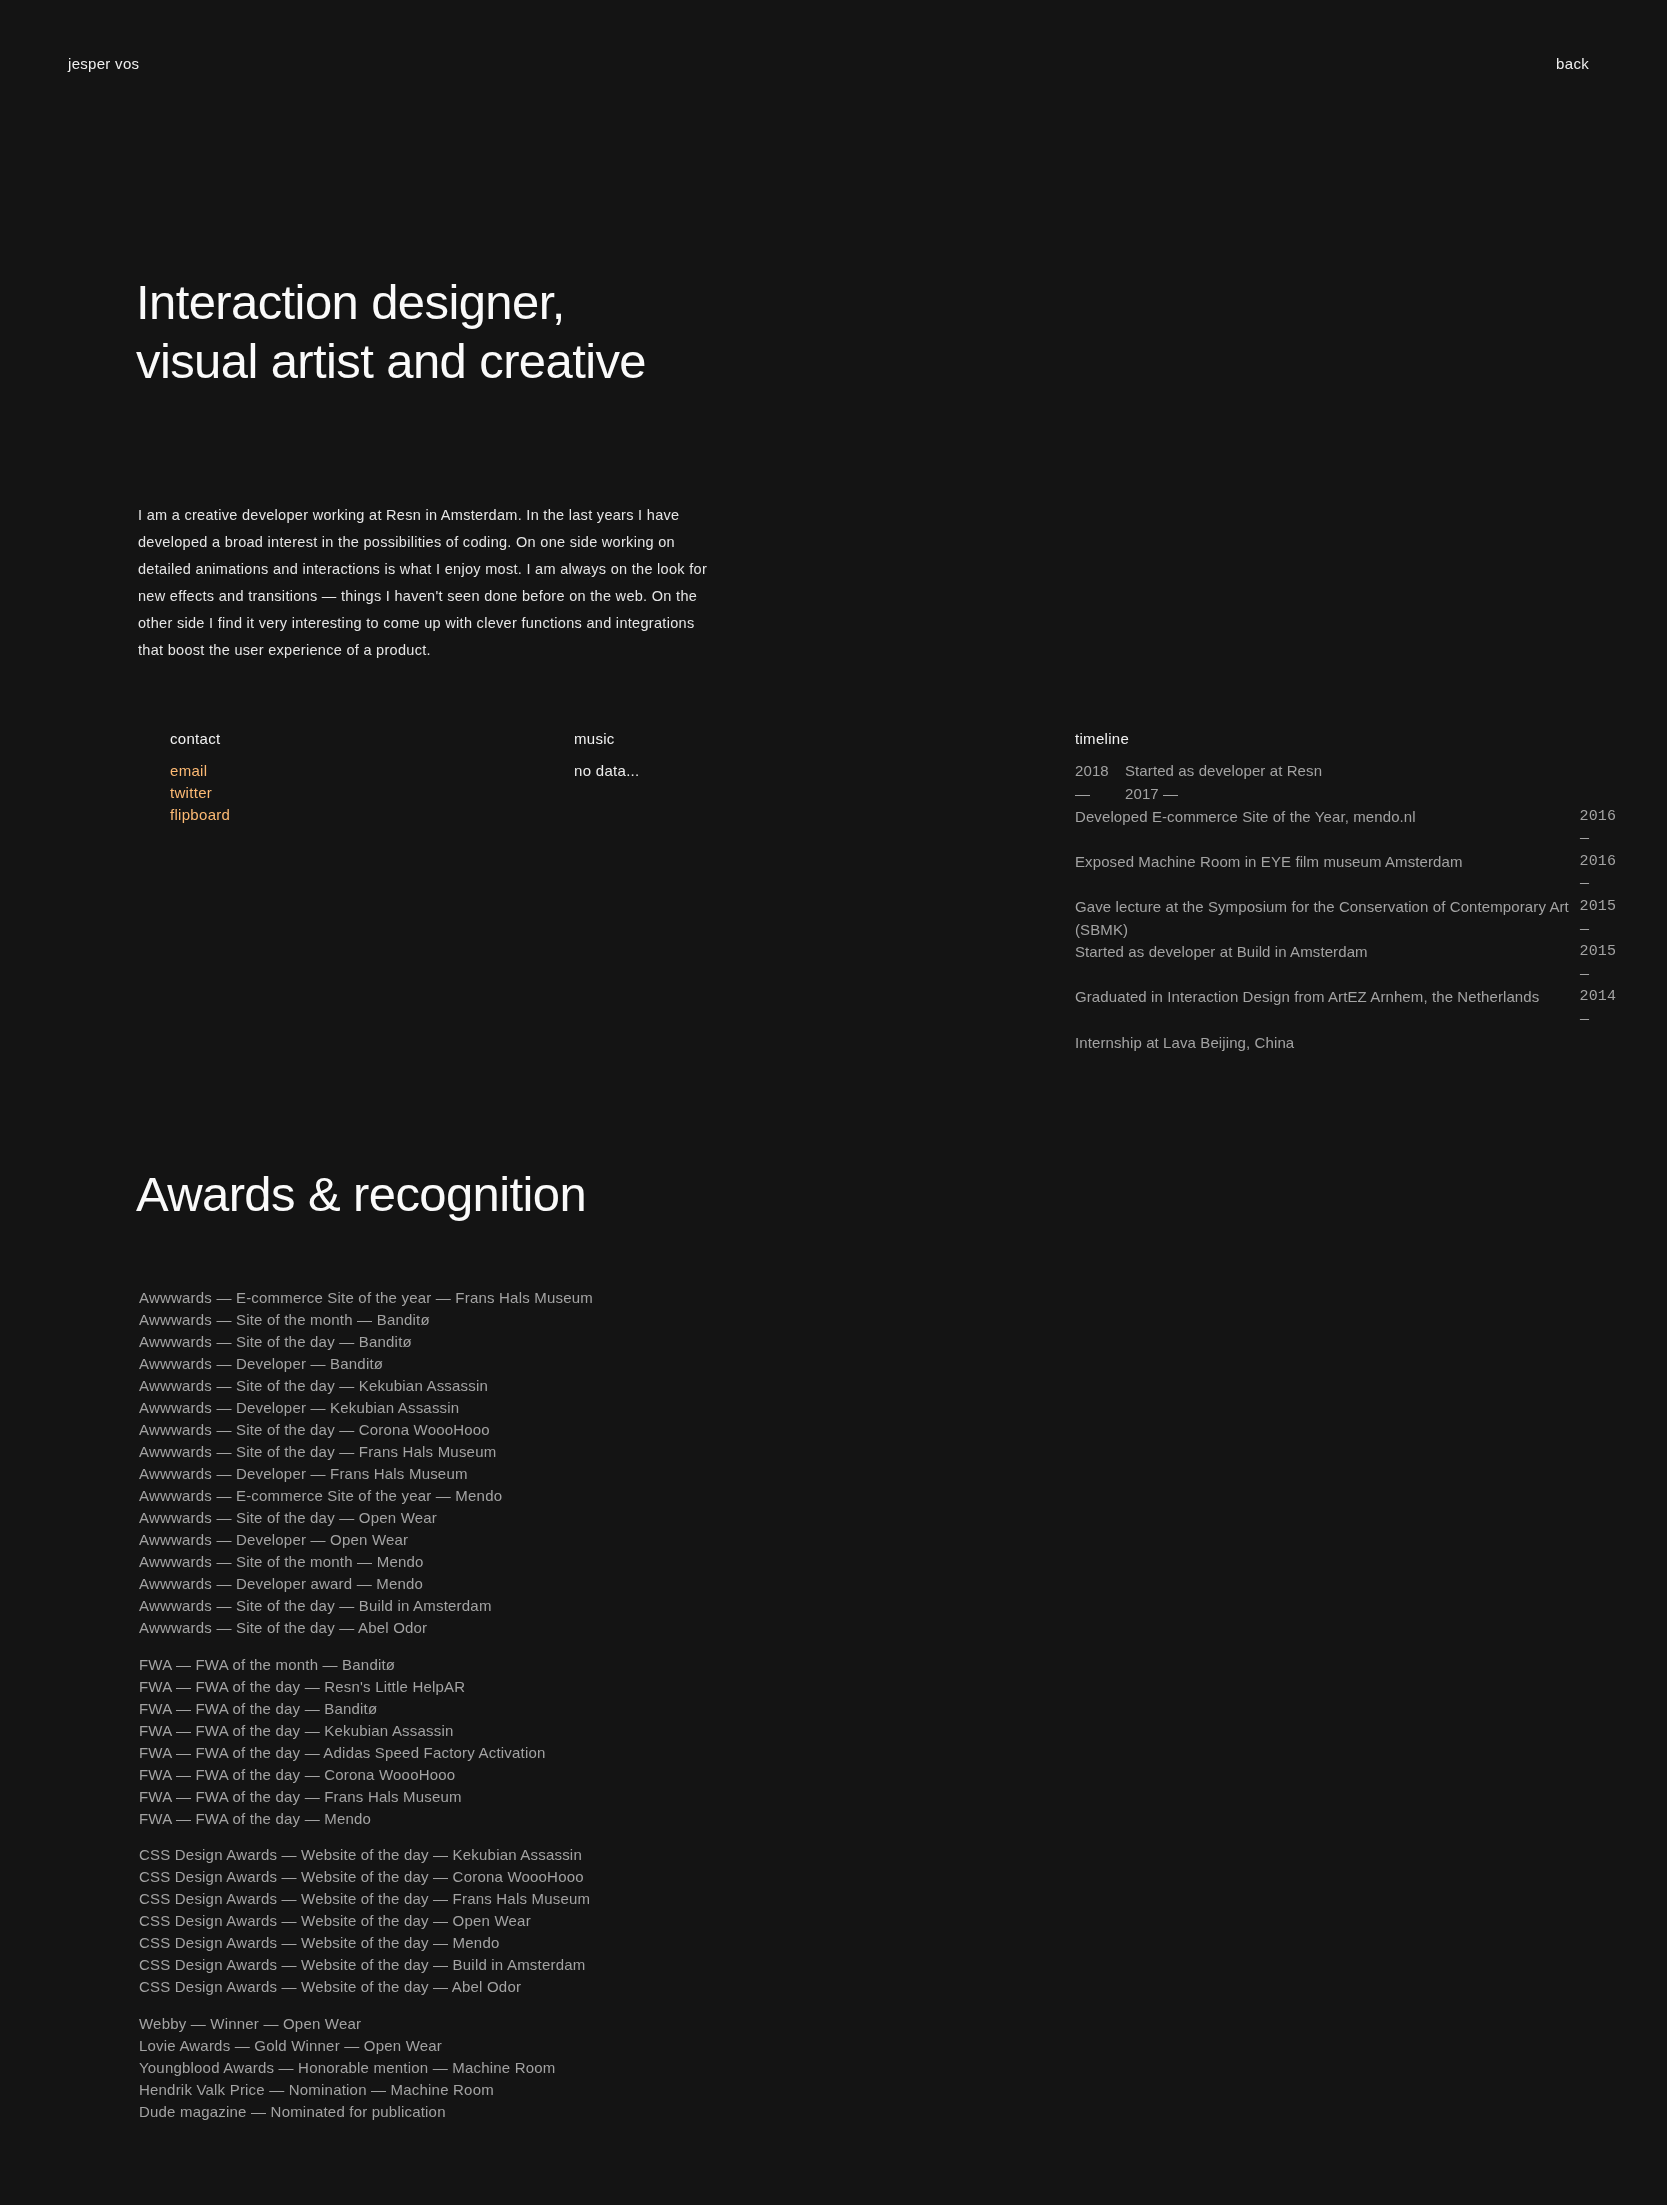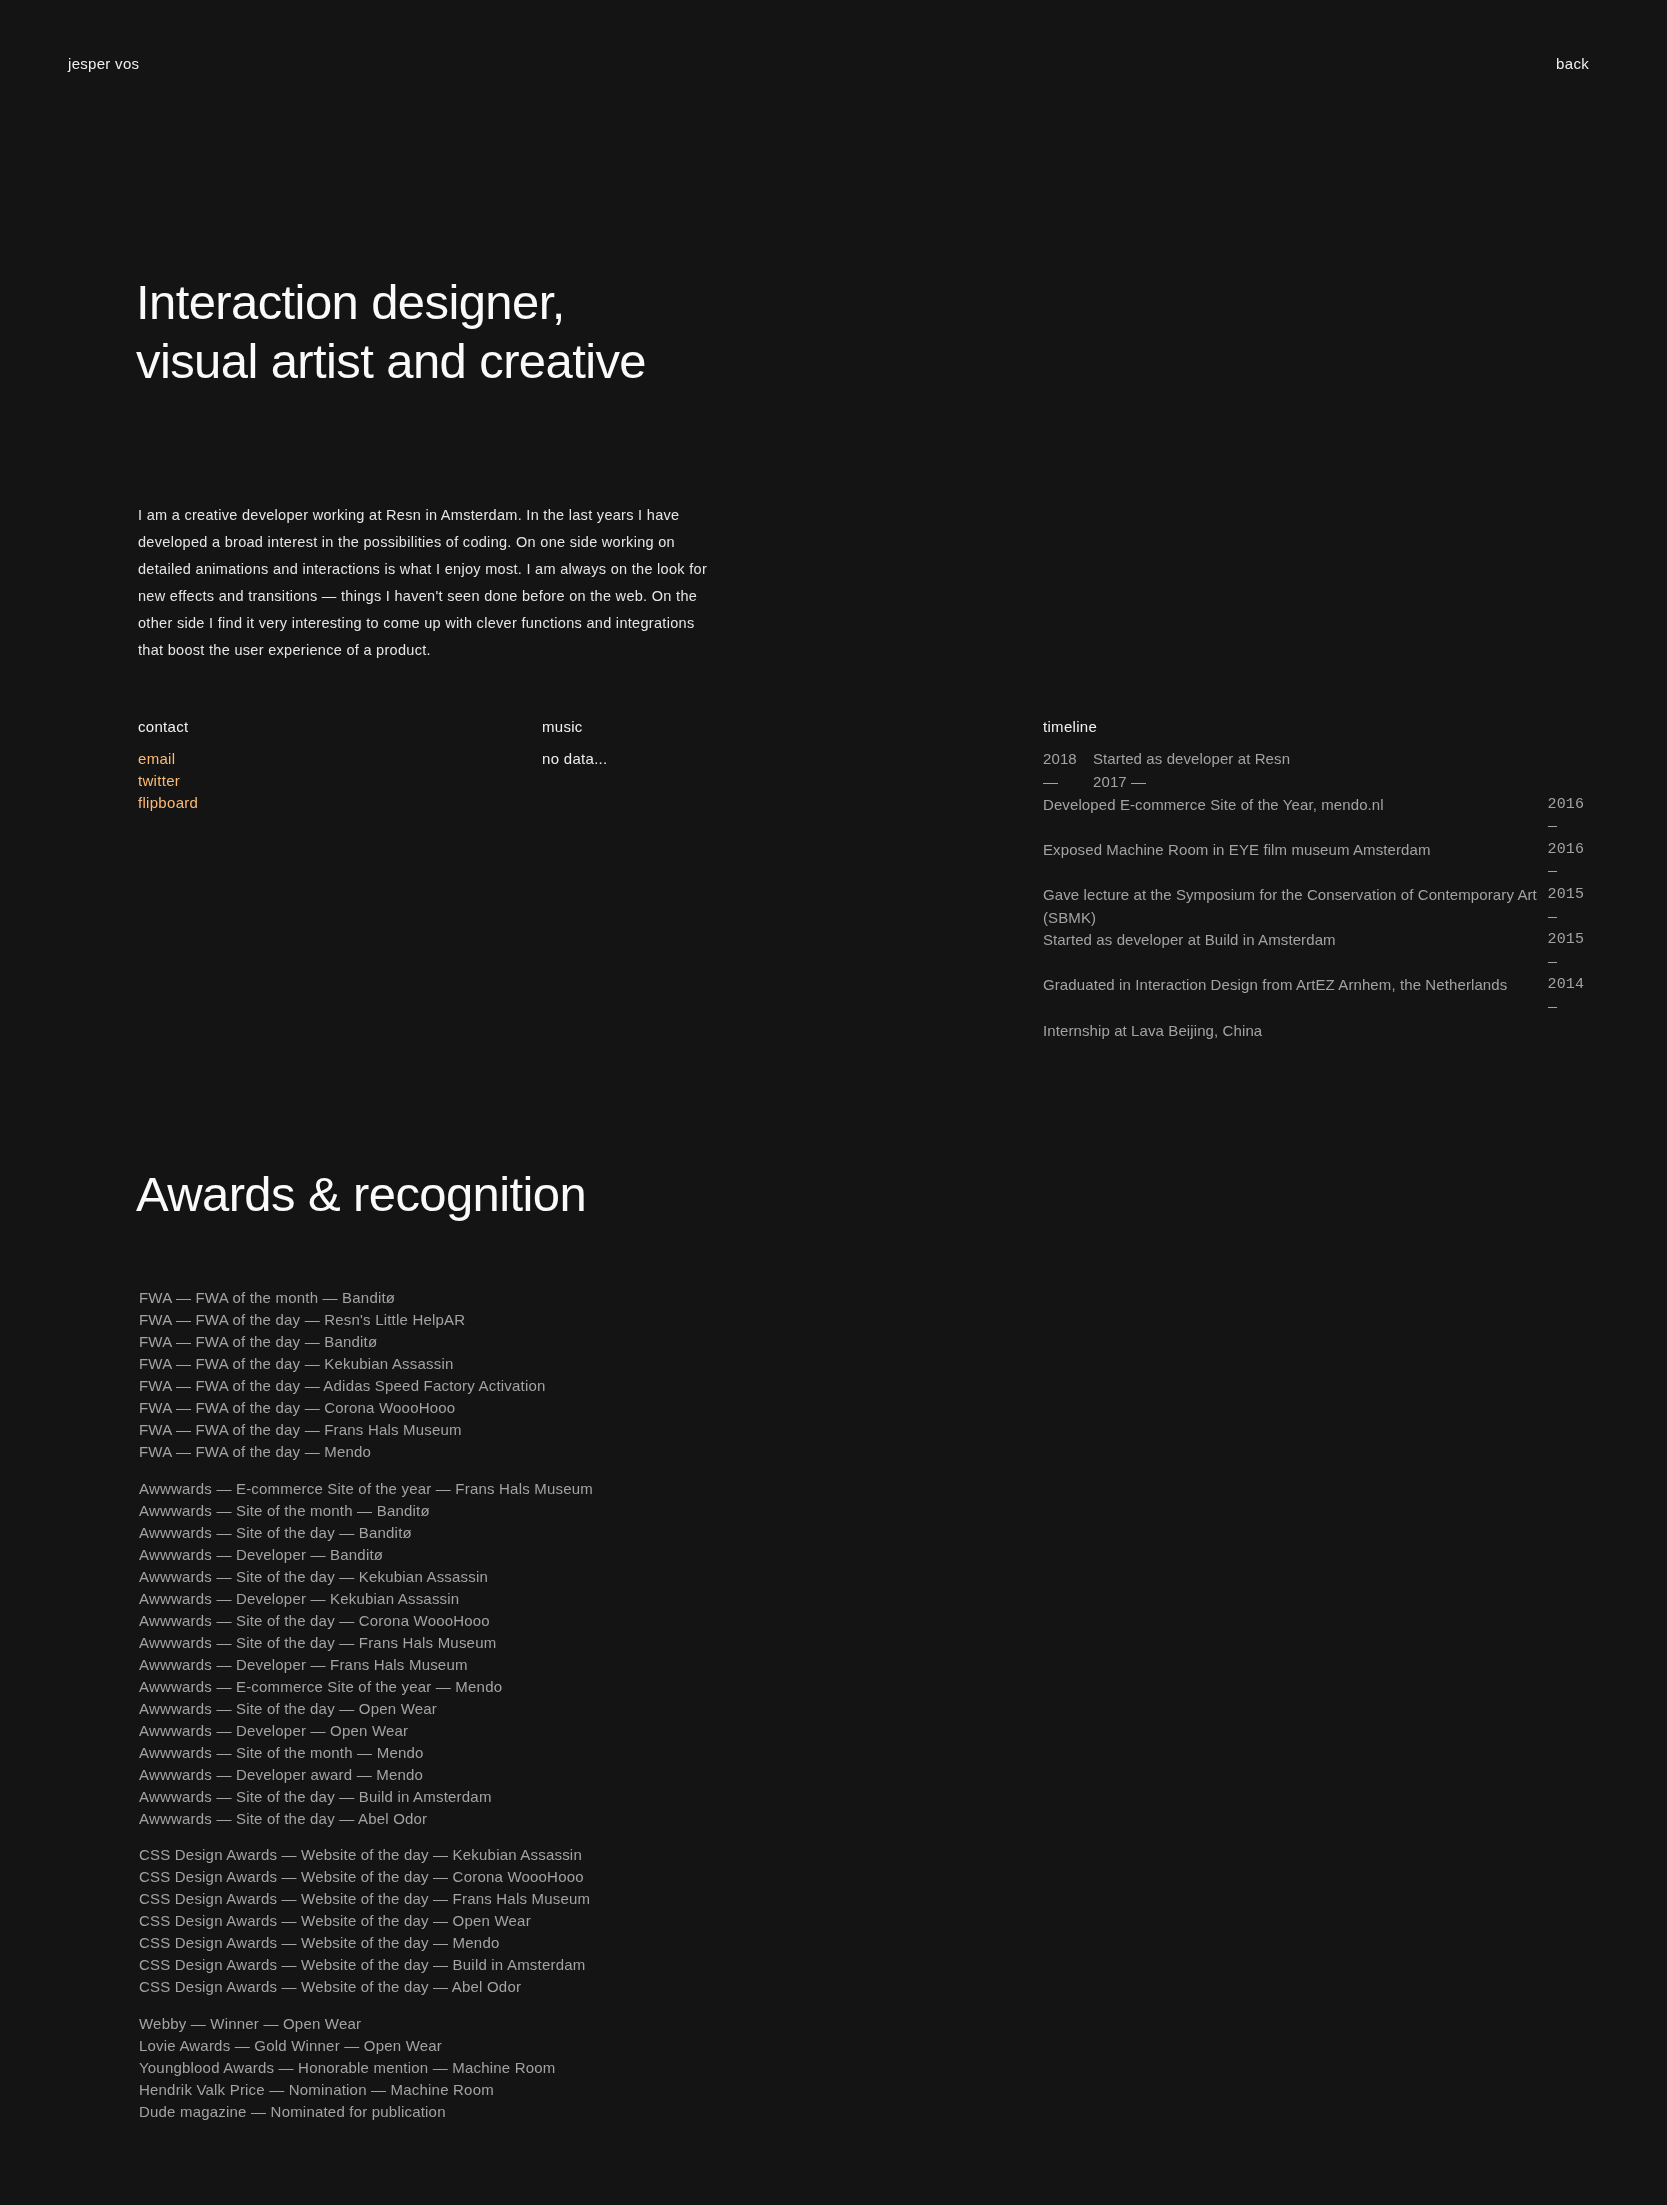--- a/index.html
+++ b/index.html
@@ -27,21 +27,21 @@
     letter-spacing:-0.6px; color:#fafafa;
   }
   .intro-title .line { display:block; }
   .intro-para {
     position:absolute; left:138px; top:502px; width:579px;
     font-size:14.5px; line-height:27px; letter-spacing:0.3px; color:#e6e6e6;
   }
 
   
   .info { position:absolute; left:138px; top:716px; right:84px; height:347px; font-size:15px; }
-  .col { position:absolute; top:0; }
+  .col { position:absolute; top:12px;margin-left:32px; }
   .col-contact  { left:0; }
   .col-location { left:134px; }
   .col-music    { left:404px; }
   .col-timeline { left:905px; width:541px; }
   .col-label { line-height:22px; letter-spacing:0.3px; color:#f2f2f2; }
   .col-body  { margin-top:10.4px; }
   .col-body .row { line-height:22px; letter-spacing:0.3px; }
   .muted { color:#fdba74; text-decoration:none; }
   .val   { color:#ececec; }
 
@@ -158,49 +158,49 @@
             <span class="tl-year"></span>
           </div>
         </div>
     </div>
 
   </section>
 
   <h2 class="awards-title">Awards &amp; recognition</h2>
 
   <section class="awards" id="awards-groups">
-      <div class="award-group">
-        <div class="award-line">FWA — FWA of the month — Banditø</div>
-        <div class="award-line">FWA — FWA of the day — Resn's Little HelpAR</div>
-        <div class="award-line">FWA — FWA of the day — Banditø</div>
-        <div class="award-line">FWA — FWA of the day — Kekubian Assassin</div>
-        <div class="award-line">FWA — FWA of the day — Adidas Speed Factory Activation</div>
-        <div class="award-line">FWA — FWA of the day — Corona WoooHooo</div>
-        <div class="award-line">FWA — FWA of the day — Frans Hals Museum</div>
-        <div class="award-line">FWA — FWA of the day — Mendo</div>
-      </div>
       <div class="award-group">
         <div class="award-line">Awwwards — E-commerce Site of the year — Frans Hals Museum</div>
         <div class="award-line">Awwwards — Site of the month — Banditø</div>
         <div class="award-line">Awwwards — Site of the day — Banditø</div>
         <div class="award-line">Awwwards — Developer — Banditø</div>
         <div class="award-line">Awwwards — Site of the day — Kekubian Assassin</div>
         <div class="award-line">Awwwards — Developer — Kekubian Assassin</div>
         <div class="award-line">Awwwards — Site of the day — Corona WoooHooo</div>
         <div class="award-line">Awwwards — Site of the day — Frans Hals Museum</div>
         <div class="award-line">Awwwards — Developer — Frans Hals Museum</div>
         <div class="award-line">Awwwards — E-commerce Site of the year — Mendo</div>
         <div class="award-line">Awwwards — Site of the day — Open Wear</div>
         <div class="award-line">Awwwards — Developer — Open Wear</div>
         <div class="award-line">Awwwards — Site of the month — Mendo</div>
         <div class="award-line">Awwwards — Developer award — Mendo</div>
         <div class="award-line">Awwwards — Site of the day — Build in Amsterdam</div>
         <div class="award-line">Awwwards — Site of the day — Abel Odor</div>
       </div>
       <div class="award-group">
+        <div class="award-line">FWA — FWA of the month — Banditø</div>
+        <div class="award-line">FWA — FWA of the day — Resn's Little HelpAR</div>
+        <div class="award-line">FWA — FWA of the day — Banditø</div>
+        <div class="award-line">FWA — FWA of the day — Kekubian Assassin</div>
+        <div class="award-line">FWA — FWA of the day — Adidas Speed Factory Activation</div>
+        <div class="award-line">FWA — FWA of the day — Corona WoooHooo</div>
+        <div class="award-line">FWA — FWA of the day — Frans Hals Museum</div>
+        <div class="award-line">FWA — FWA of the day — Mendo</div>
+      </div>
+      <div class="award-group">
         <div class="award-line">CSS Design Awards — Website of the day — Kekubian Assassin</div>
         <div class="award-line">CSS Design Awards — Website of the day — Corona WoooHooo</div>
         <div class="award-line">CSS Design Awards — Website of the day — Frans Hals Museum</div>
         <div class="award-line">CSS Design Awards — Website of the day — Open Wear</div>
         <div class="award-line">CSS Design Awards — Website of the day — Mendo</div>
         <div class="award-line">CSS Design Awards — Website of the day — Build in Amsterdam</div>
         <div class="award-line">CSS Design Awards — Website of the day — Abel Odor</div>
       </div>
       <div class="award-group">
         <div class="award-line">Webby — Winner — Open Wear</div>

